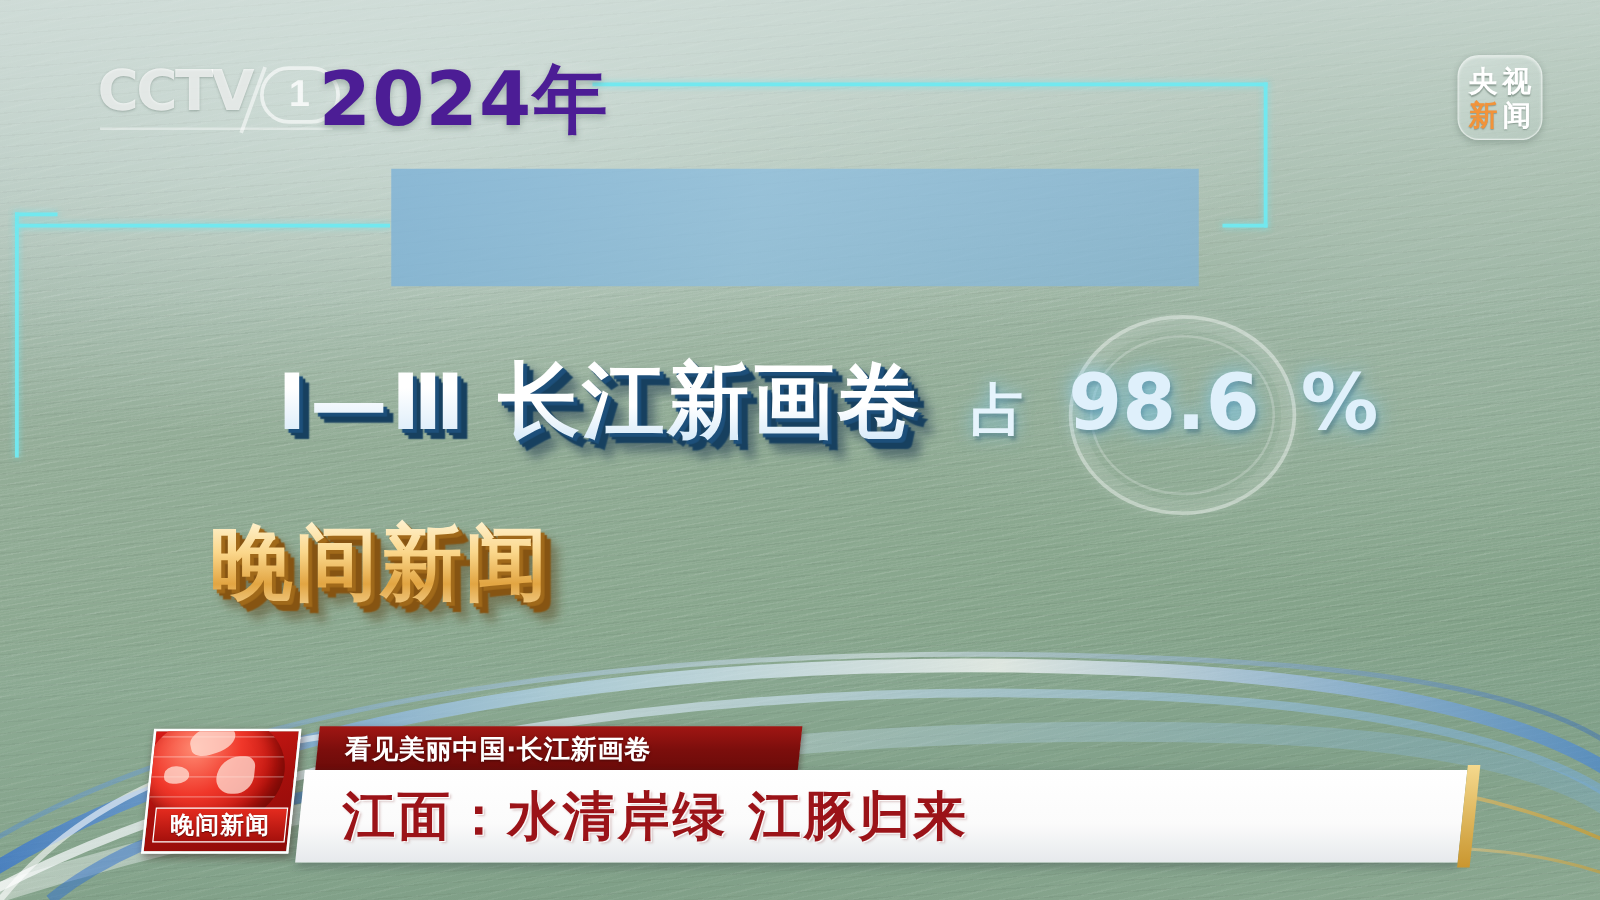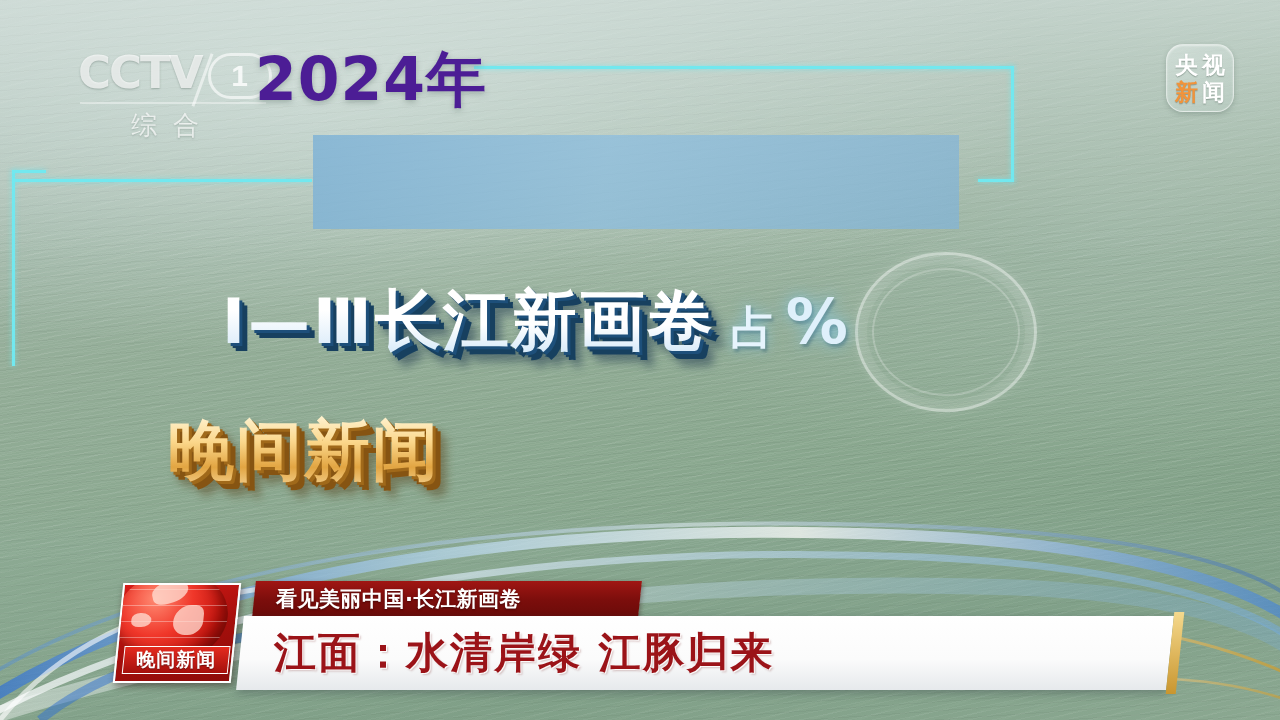--- a/index.html
+++ b/index.html
@@ -153,21 +153,21 @@
       inset 0 0 26px rgba(255,255,255,.16),
       0 0 10px rgba(255,255,255,.14);
   }
   #ripple:after {
     content:""; position:absolute; left:14px; top:13px; right:14px; bottom:13px;
     border-radius:50%; border:2px solid rgba(255,255,255,.22);
   }
 
   
   .stat-line { position:absolute; display:flex; align-items:baseline; white-space:nowrap; }
-  #line-1 { left:222px; top:284px; }
+  #line-1 { left:222px; top:284px;gap:23px; }
   #line-2 { left:150px; top:406px; }
 
   .big-white {
     font-size:66px; font-weight:700; letter-spacing:2px; line-height:1.12;
     color:#ffffff; font-family:"DejaVu Sans",sans-serif;
     background:linear-gradient(180deg,#ffffff 30%,#ffffff 55%,#cfe6f8 100%);
     -webkit-background-clip:text; background-clip:text; color:transparent;
     filter:
       drop-shadow(3px 3px 0 #1d4f7a)
       drop-shadow(5px 5px 0 #17405f)
@@ -295,21 +295,20 @@
 
   <div id="cctv-bug">
     <div class="cctv-row">
       <div class="cctv-word">CCTV</div>
       <div class="cctv-one">
         <div class="cctv-slash"></div>
         <span>1</span>
       </div>
     </div>
     <div class="cctv-rule"></div>
-    <div class="cctv-sub">综合</div>
   </div>
 
   <div id="news-logo">
     <span>央</span>
     <span>视</span>
     <span class="accent">新</span>
     <span>闻</span>
   </div>
 
   <div class="bracket" id="br-top"></div>
@@ -322,20 +321,21 @@
   <div id="year">2024年</div>
 
   <div id="blue-band"></div>
 
   <div id="ripple"></div>
 
   <div class="stat-line" id="line-1">
     <span class="roman">Ⅰ—Ⅲ</span>
     <span class="big-white">长江新画卷</span>
     <span class="zhan">占</span>
+    <span class="pct">98.6</span>
     <span class="pct small">%</span>
   </div>
 
   <div class="stat-line" id="line-2">
     <span class="big-gold">晚间新闻</span>
   </div>
 
   <div id="lower-third">
     <div class="lt-bg"></div>
 

